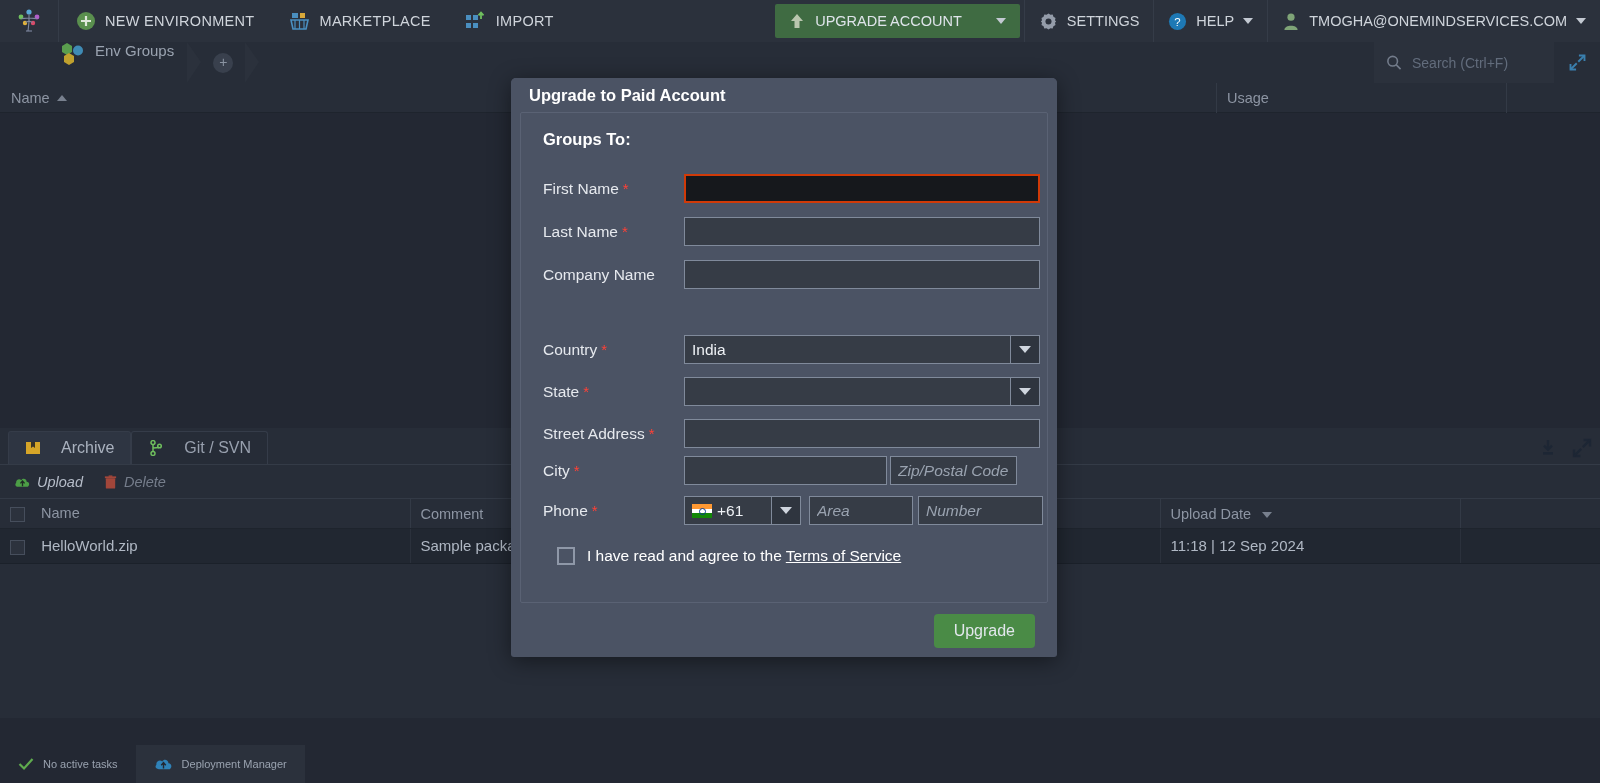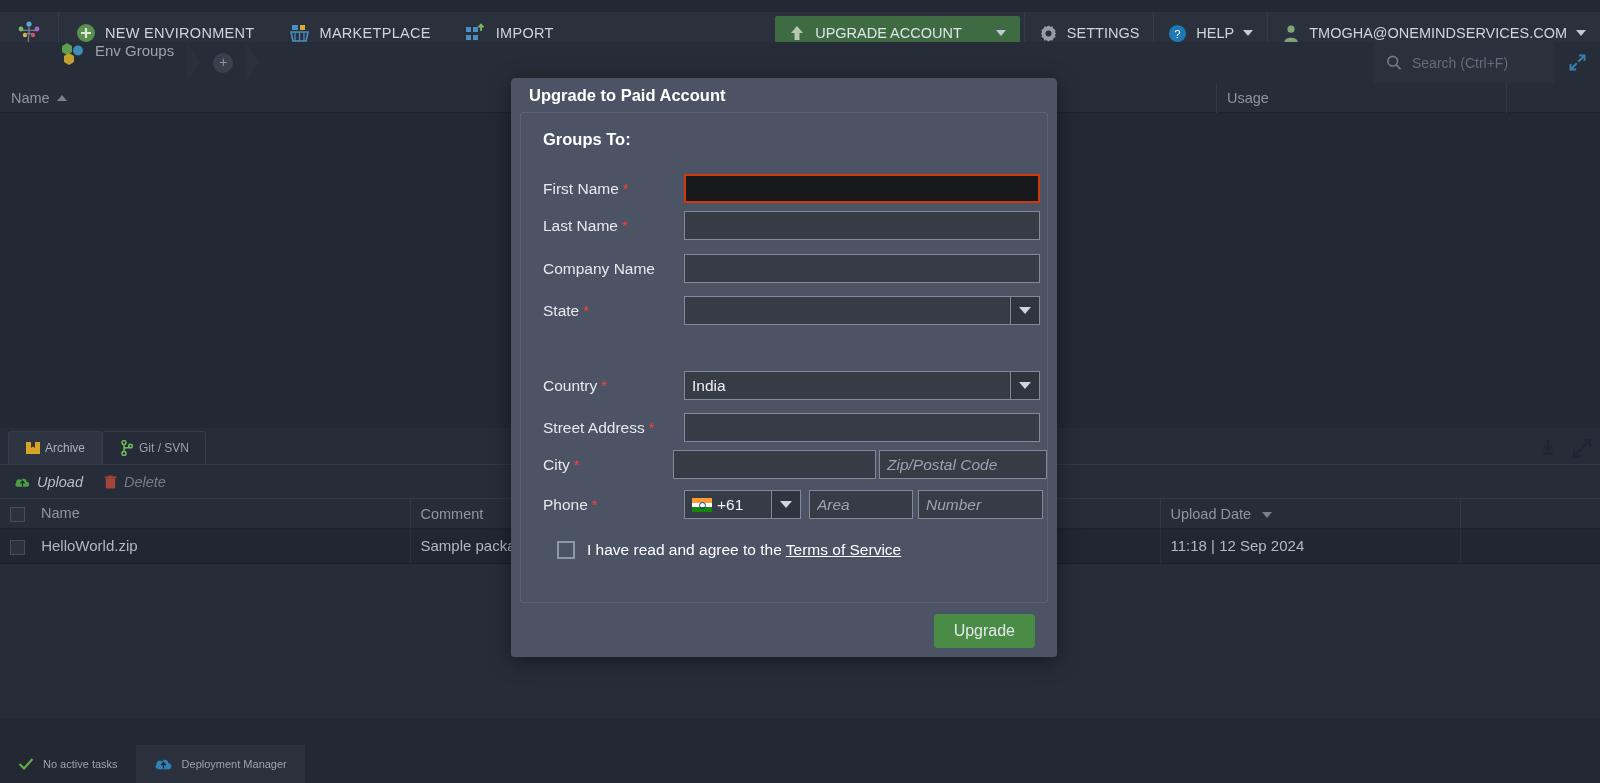--- a/index.html
+++ b/index.html
@@ -6,21 +6,21 @@
   html, body {
     width: 1600px; height: 783px;
     background: #222831;
     font-family: "Liberation Sans", sans-serif;
     overflow: hidden;
   }
   #app { position: relative; width: 1600px; height: 783px; background: #232833; }
 
   
   .topbar {
-    position: absolute; left: 0; top: 12px; width: 1600px; height: 42px;
+    position: absolute; left: 0; top: 0; width: 1600px; height: 42px;
     background: #2b313c; display: flex; align-items: center;
   }
   .logo-wrap { width: 58px; height: 42px; display: flex; align-items: center; justify-content: center; }
   .vsep { width: 1px; height: 42px; background: #353c48; }
   .tb-item {
     display: flex; align-items: center; gap: 9px;
     height: 42px; padding: 0 17px; color: #cfd4db;
     font-size: 14.5px; letter-spacing: .3px; cursor: pointer;
   }
   .tb-spacer { flex: 1; }
@@ -79,23 +79,23 @@
     border-left: 1px solid #31384400;
   }
   .eh.div { border-left: 1px solid #333a46; }
   .tri-up { width:0;height:0;border-left:5px solid transparent;border-right:5px solid transparent;border-bottom:6px solid #78808e;margin-left:7px; }
   .envbody { position:absolute; left:0; top:113px; width:1600px; height:315px; background:#232833; }
 
   
   .archivepanel { position:absolute; left:0; top:428px; width:1600px; height:290px; background:#272d38; }
   .tabrow { position:relative; height:36px; display:flex; align-items:flex-end; padding-left:8px; }
   .tab {
-    display:flex; align-items:center; gap:4px; height:32px; padding:16px 16px;
+    display:flex; align-items:center; gap:20px; height:32px; padding:16px 16px;
     background:#2e3542; border:1px solid #353c49; border-bottom:0;
-    border-radius:3px 3px 0 0; color:#aab2bf; font-size:12px; cursor:pointer;
+    border-radius:3px 3px 0 0; color:#aab2bf; font-size:16px; cursor:pointer;
   }
   .tab.inactive { background:#262c37; color:#98a0ae;margin-top:28px; }
   .tab-tools { position:absolute; right:8px; bottom:2px; display:flex; gap:14px; }
   .tab-tool { cursor:pointer; }
   .toolbar2 {
     height:34px; background:#272d38; display:flex; align-items:center;
     gap:20px; padding-left:14px; border-top:1px solid #343b47;
   }
   .tbtn { display:flex; align-items:flex-end; gap:6px; color:#b5bcc8; font-size:14.5px; cursor:pointer;font-style:italic; }
   .tbtn.dim { color:#757d8b; }
@@ -428,71 +428,71 @@
     <div class="modal-panel">
       <div class="invoice-to">Groups To:</div>
 
       <div class="frow" style="margin-top:25px">
         <div class="flabel">
           <span>First Name</span><span class="req">*</span>
         </div>
         <input class="finput w-main focused" value="" style="">
       </div>
 
-      <div class="frow" style="margin-top:8px">
+      <div class="frow" style="margin-top:14px">
         <div class="flabel">
           <span>Last Name</span><span class="req">*</span>
         </div>
         <input class="finput w-main" value="" style="">
       </div>
 
       <div class="frow" style="margin-top:14px">
         <div class="flabel">
           <span>Company Name</span>
         </div>
         <input class="finput w-main" value="" style="">
+      </div>
+
+      <div class="frow" style="margin-top:46px">
+        <div class="flabel">
+          <span>Country</span><span class="req">*</span>
+        </div>
+        <div class="ddwrap">
+          <input class="finput" style="width: 327px;" value="India">
+          <div class="ddbtn">
+              <span class="dd-caret"></span>
+            </div>
+        </div>
       </div>
 
       <div class="frow" style="margin-top:13px">
         <div class="flabel">
           <span>State</span><span class="req">*</span>
         </div>
         <div class="ddwrap">
           <input class="finput" style="width: 327px;" value="">
           <div class="ddbtn">
               <span class="dd-caret"></span>
             </div>
         </div>
       </div>
 
-      <div class="frow" style="margin-top:46px">
-        <div class="flabel">
-          <span>Country</span><span class="req">*</span>
-        </div>
-        <div class="ddwrap">
-          <input class="finput" style="width: 327px;" value="India">
-          <div class="ddbtn">
-              <span class="dd-caret"></span>
-            </div>
-        </div>
-      </div>
-
       <div class="frow" style="margin-top:13px">
         <div class="flabel">
           <span>Street Address</span><span class="req">*</span>
         </div>
         <input class="finput w-main" value="" style="">
       </div>
 
       <div class="frow" style="margin-top:8px">
         <div class="flabel">
           <span>City</span><span class="req">*</span>
         </div>
         <input class="finput" style="width: 203px;" value="">
-        <input class="finput" style="width: 168px; margin-left: 3px;" value="" placeholder="Zip/Postal Code">
+        <input class="finput" style="width: 127px; margin-left: 3px;" value="" placeholder="Zip/Postal Code">
       </div>
 
       <div class="frow" style="margin-top:11px">
         <div class="flabel">
           <span>Phone</span><span class="req">*</span>
         </div>
         <div class="ddwrap">
           <div class="finput" style="width:88px;display:flex;align-items:center;gap:2px">
             <span class="flag"></span>
             <span>+61</span>

